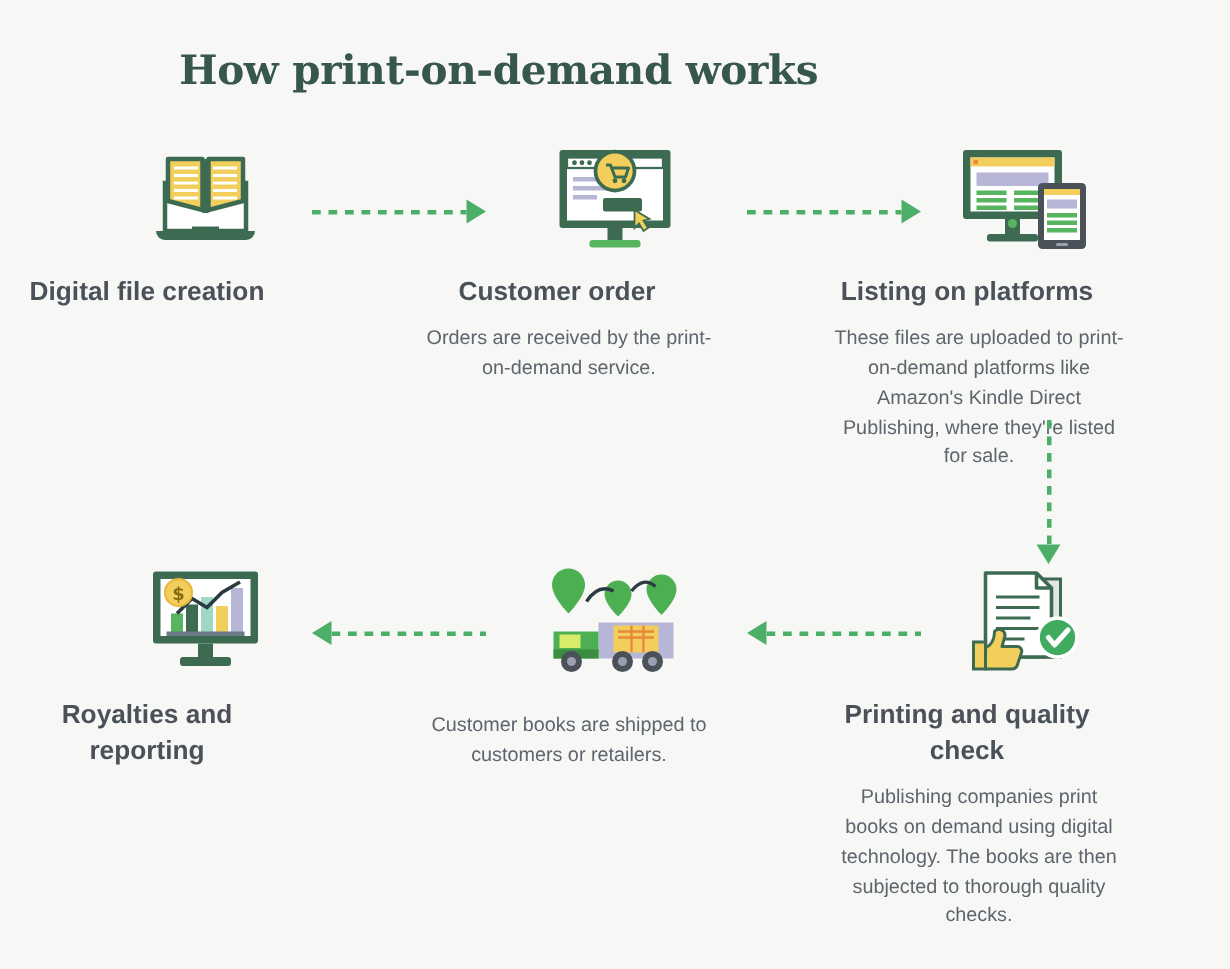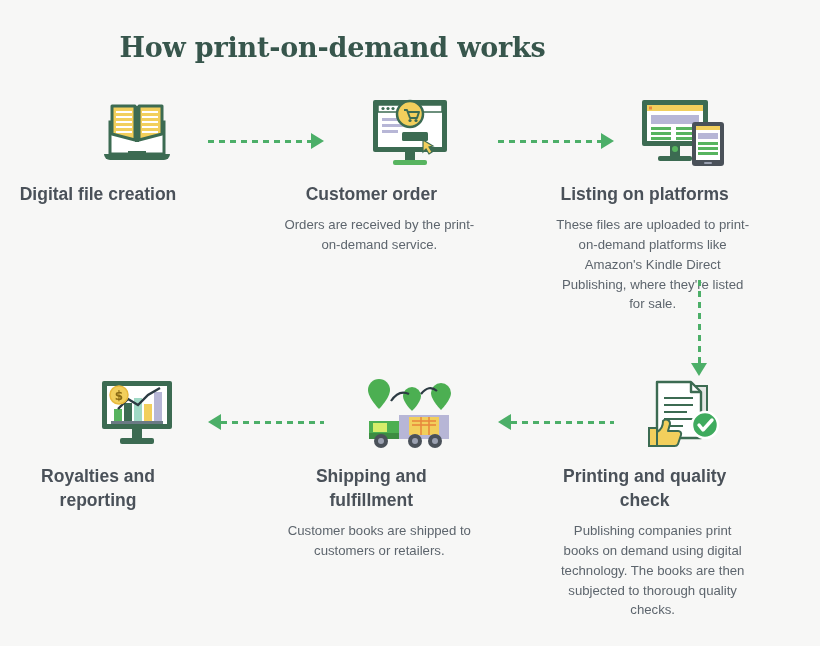--- a/index.html
+++ b/index.html
@@ -283,21 +283,20 @@
           <rect x="6" y="56" width="30" height="6" fill="#3c8c42"></rect>
 
           <circle cx="18" cy="64" r="7" fill="#4a5159"></circle>
           <circle cx="18" cy="64" r="3" fill="#9aa0b0"></circle>
           <circle cx="52" cy="64" r="7" fill="#4a5159"></circle>
           <circle cx="52" cy="64" r="3" fill="#9aa0b0"></circle>
           <circle cx="72" cy="64" r="7" fill="#4a5159"></circle>
           <circle cx="72" cy="64" r="3" fill="#9aa0b0"></circle>
         </svg>
       </div>
-      <div class="step-title">Shipping and fulfillment</div>
       <div class="step-desc">Customer books are shipped to customers or retailers.</div>
     </div>
 
     <div class="cell">
       <div class="icon-wrap">
         <svg width="80" height="72" viewBox="0 0 80 72">
 
           <rect x="22" y="8" width="42" height="52" fill="#e3e6e4" stroke="#3c6b52" stroke-width="2"></rect>
 
           <path d="M14 4 h34 l10 10 v46 H14 z" fill="#ffffff" stroke="#3c6b52" stroke-width="2.4" stroke-linejoin="round"></path>

